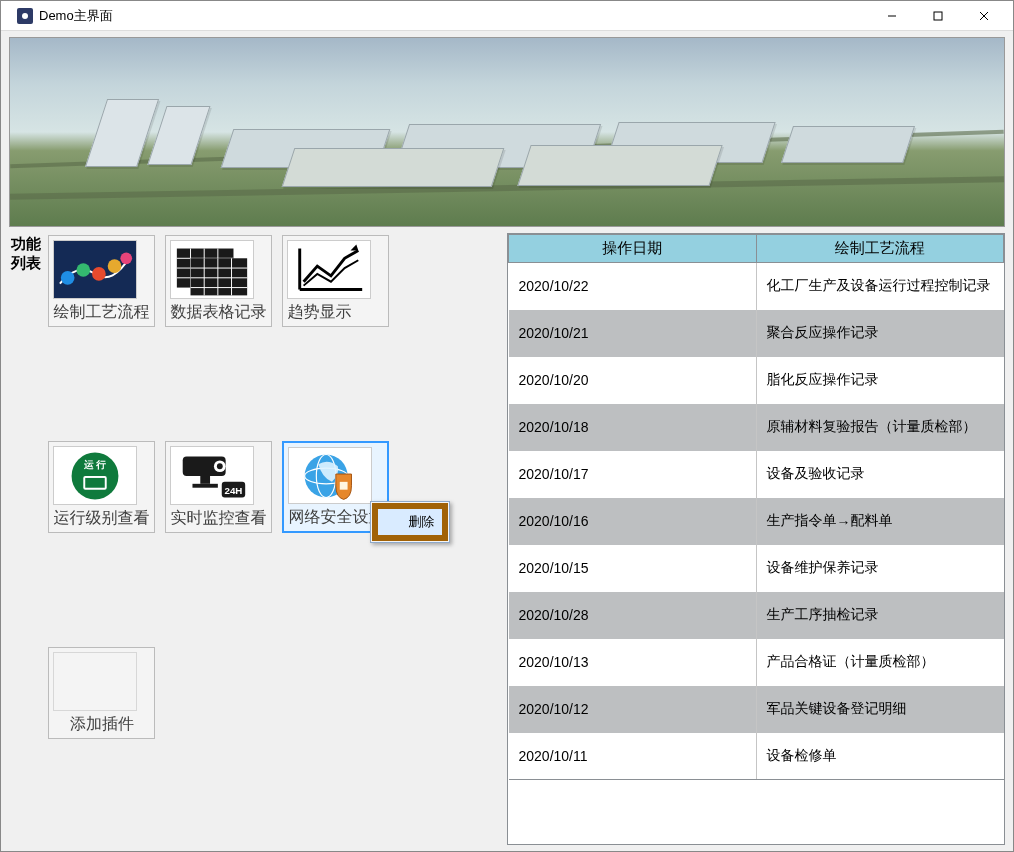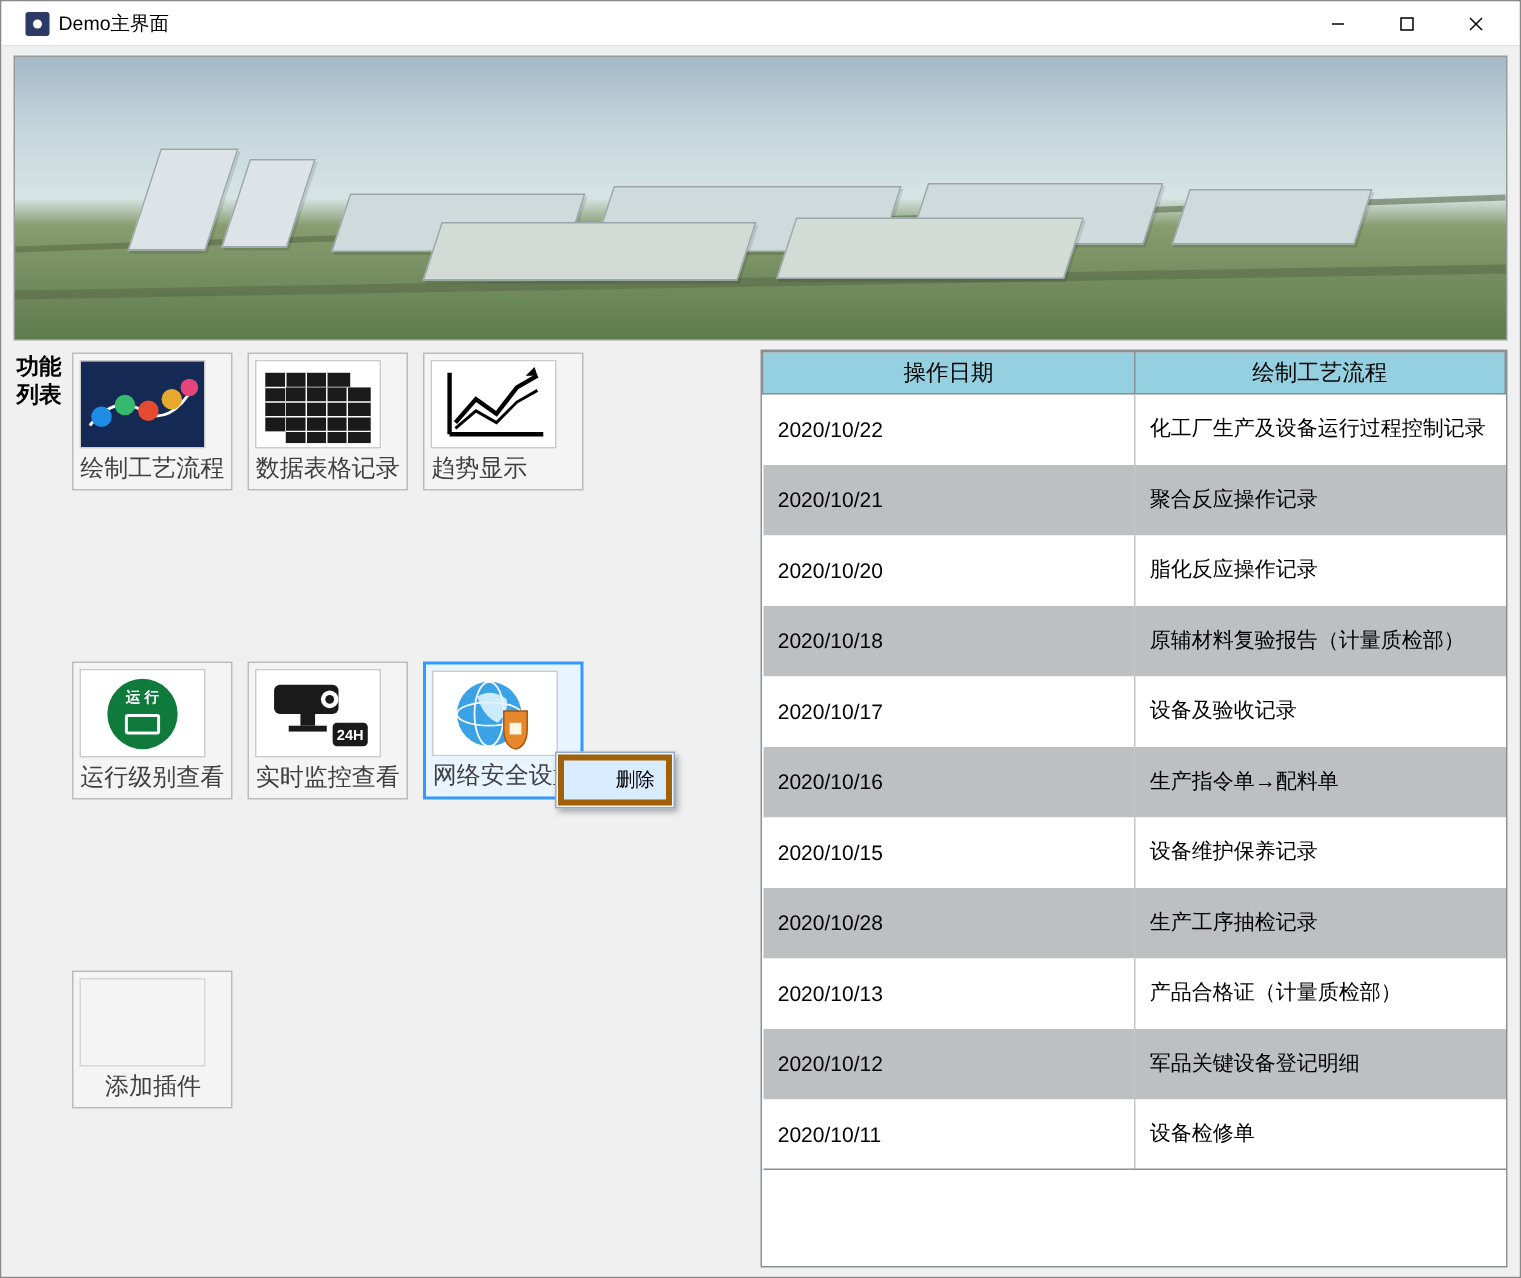--- a/index.html
+++ b/index.html
@@ -160,21 +160,21 @@
     width: 80px;
     background: #f5f5f5;
     border: 1px solid #8fa9c9;
     box-shadow: 2px 2px 4px rgba(0,0,0,0.3);
     z-index: 20;
   }
   .context-menu-item {
     padding: 4px 8px;
     font-size: 13px;
     background: #d9ebff;
-    border: 4px solid #a16207;
+    border: 6px solid #a16207;
     margin: 1px;
   }
   .right-panel {
     flex: 1;
     border: 1px solid #8a8f94;
     background: #fff;
     overflow: hidden;
     display:flex;
     flex-direction: column;
   }

